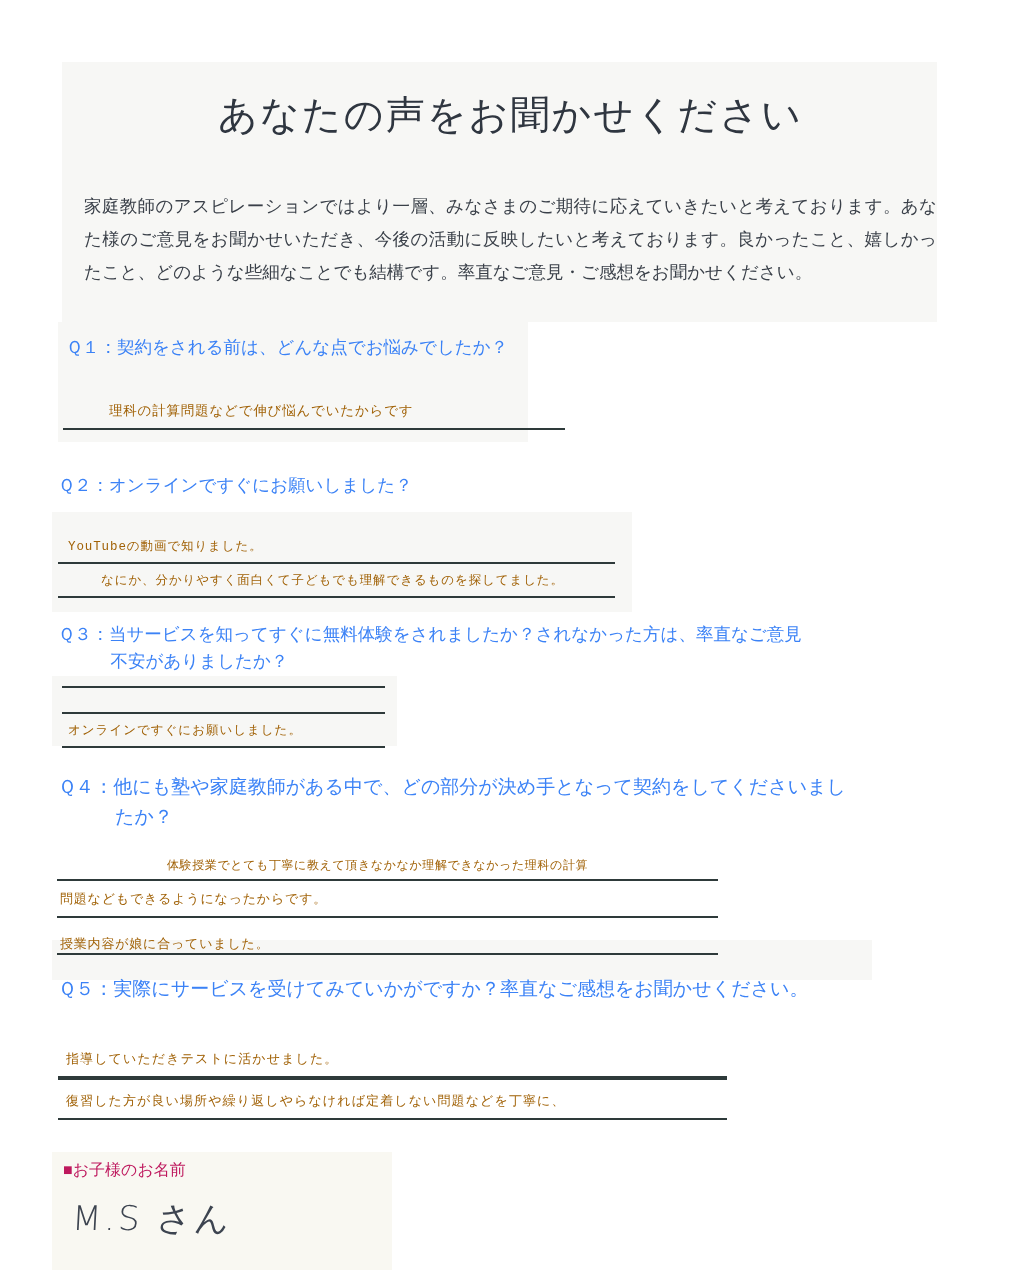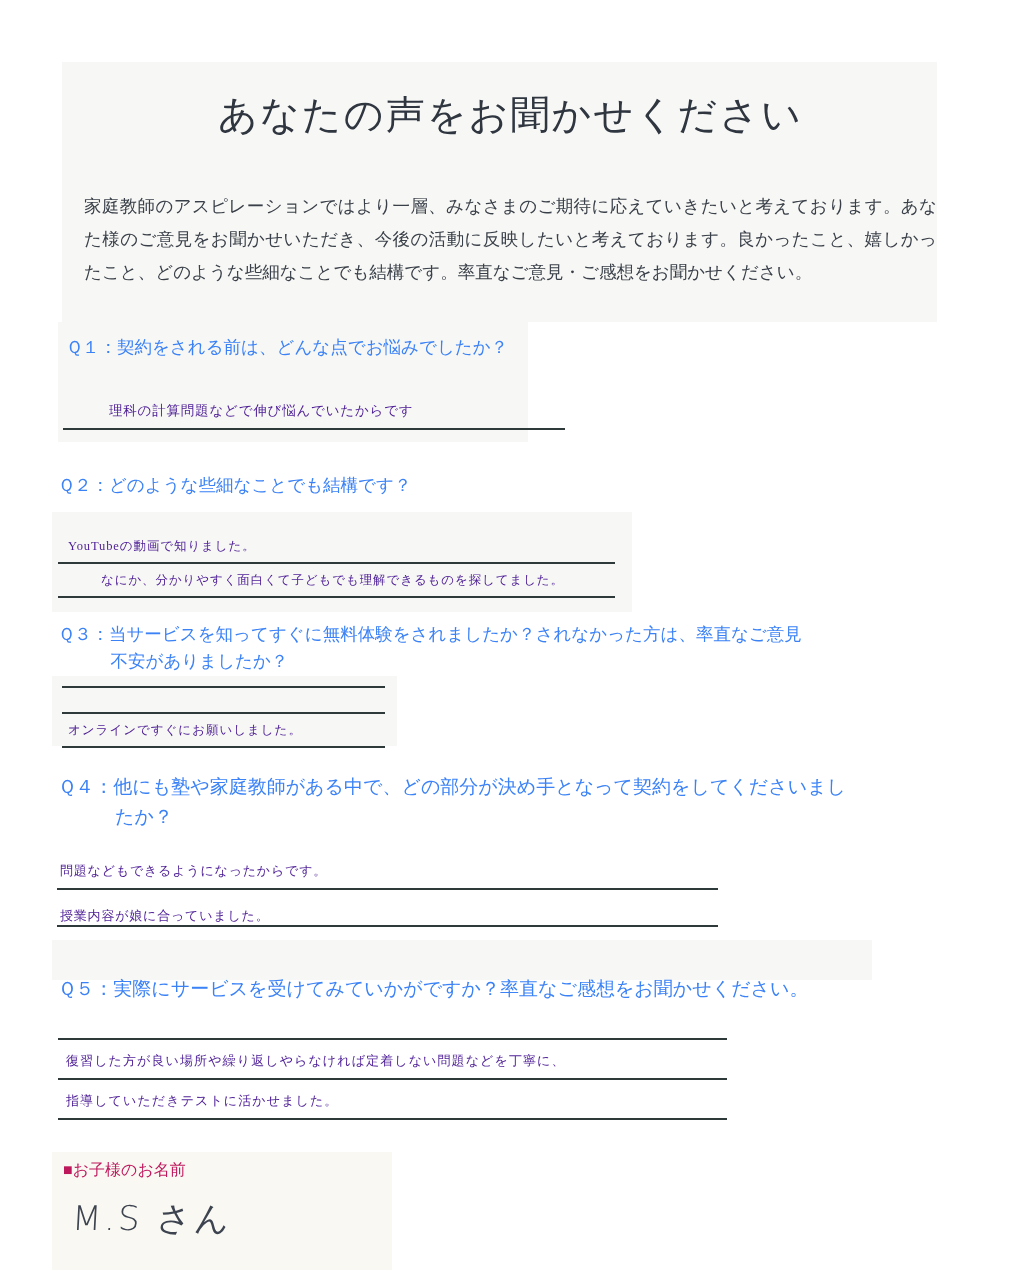--- a/index.html
+++ b/index.html
@@ -74,22 +74,22 @@
   }
   .qtext.big { font-size: 19px; line-height: 30px; }
 
   .answers { position: absolute; }
   .ansrow {
     position: relative;
     border-bottom: 2.2px solid #2e3a3a;
   }
   .ansrow.topline { border-top: 2.2px solid #2e3a3a; }
   .anstext {
-    font-family: Liberation Serif, serif;
-    color: #4c1d95;
+    font-family: Liberation Mono, monospace;
+    color: #a16207;
     white-space: pre;
     display: block;
   }
 
   
   .name-label {
     position: absolute;
     left: 63px;
     top: 1160px;
     font-size: 16px;
@@ -129,21 +129,21 @@
     <div class="qblock" style="left:66px; top:334px; width:600px;">
       <div class="qtext">Ｑ１：契約をされる前は、どんな点でお悩みでしたか？</div>
     </div>
     <div class="answers" style="left:63px; top:394px; width:502px;">
       <div class="ansrow" style="height:34px;">
         <span class="anstext" style="font-size:13.5px; padding-left:46px; padding-top:8px; letter-spacing:0.8px;">理科の計算問題などで伸び悩んでいたからです</span>
       </div>
     </div>
 
     <div class="qblock" style="left:58px; top:472px; width:600px;">
-      <div class="qtext">Ｑ２：どのような些細なことでも結構です？</div>
+      <div class="qtext">Ｑ２：オンラインですぐにお願いしました？</div>
     </div>
     <div class="answers" style="left:58px; top:532px; width:557px;">
       <div class="ansrow" style="height:30px;">
         <span class="anstext" style="font-size:12.5px; padding-left:10px; padding-top:6px; letter-spacing:0.9px;">YouTubeの動画で知りました。</span>
       </div>
       <div class="ansrow" style="height:32px;">
         <span class="anstext" style="font-size:12.5px; padding-left:3px; padding-top:8px; letter-spacing:0.9px;margin-left:40px;">なにか、分かりやすく面白くて子どもでも理解できるものを探してました。</span>
       </div>
     </div>
 
@@ -158,37 +158,40 @@
       <div class="ansrow" style="height:32px;">
         <span class="anstext" style="font-size:12.5px; padding-left:6px; padding-top:8px; letter-spacing:1px;">オンラインですぐにお願いしました。</span>
       </div>
     </div>
 
     <div class="qblock" style="left:58px; top:772px; width:880px;">
       <div class="qtext big">Ｑ４：他にも塾や家庭教師がある中で、どの部分が決め手となって契約をしてくださいまし
 　　　たか？</div>
     </div>
     <div class="answers" style="left:57px; top:853px; width:661px;">
+      <div class="ansrow" style="height:26px;">
+        <span class="anstext" style="font-size:12px; padding-left:110px; padding-top:4px; letter-spacing:0.6px;">体験授業でとても丁寧に教えて頂きなかなか理解できなかった理科の計算</span>
+      </div>
       <div class="ansrow" style="height:35px;">
         <span class="anstext" style="font-size:13px; padding-left:3px; padding-top:9px; letter-spacing:0.8px;">問題などもできるようになったからです。</span>
       </div>
       <div class="ansrow" style="height:35px;">
         <span class="anstext" style="font-size:13px; padding-left:3px; padding-top:17px; letter-spacing:0.8px;">授業内容が娘に合っていました。</span>
       </div>
     </div>
 
     <div class="qblock" style="left:58px; top:974px; width:890px;">
       <div class="qtext big">Ｑ５：実際にサービスを受けてみていかがですか？率直なご感想をお聞かせください。</div>
     </div>
     <div class="answers" style="left:58px; top:1038px; width:669px;">
+      <div class="ansrow" style="height:38px;">
+        <span class="anstext" style="font-size:13px; padding-left:8px; padding-top:12px; letter-spacing:1.1px;">指導していただきテストに活かせました。</span>
+      </div>
       <div class="ansrow topline" style="height:38px;">
         <span class="anstext" style="font-size:13px; padding-left:8px; padding-top:12px; letter-spacing:1.1px;">復習した方が良い場所や繰り返しやらなければ定着しない問題などを丁寧に、</span>
-      </div>
-      <div class="ansrow" style="height:38px;">
-        <span class="anstext" style="font-size:13px; padding-left:8px; padding-top:12px; letter-spacing:1.1px;">指導していただきテストに活かせました。</span>
       </div>
     </div>
 
     <div class="name-label">■お子様のお名前</div>
     <div class="name-hand">M.S さん</div>
 
   </div>
 </div>
 
 </body></html>

